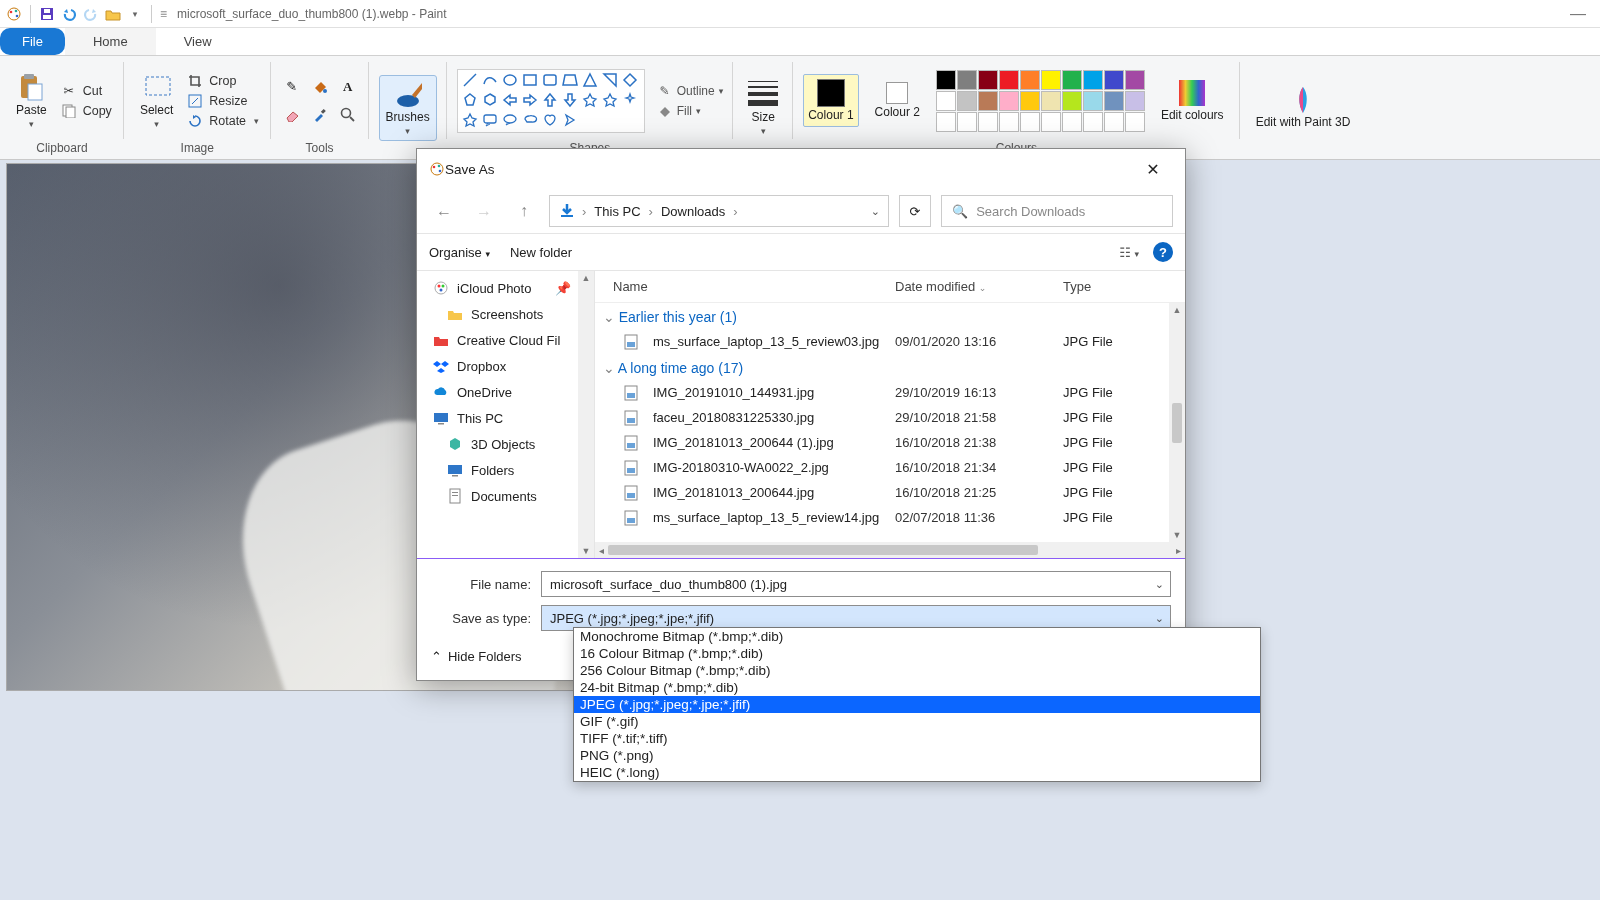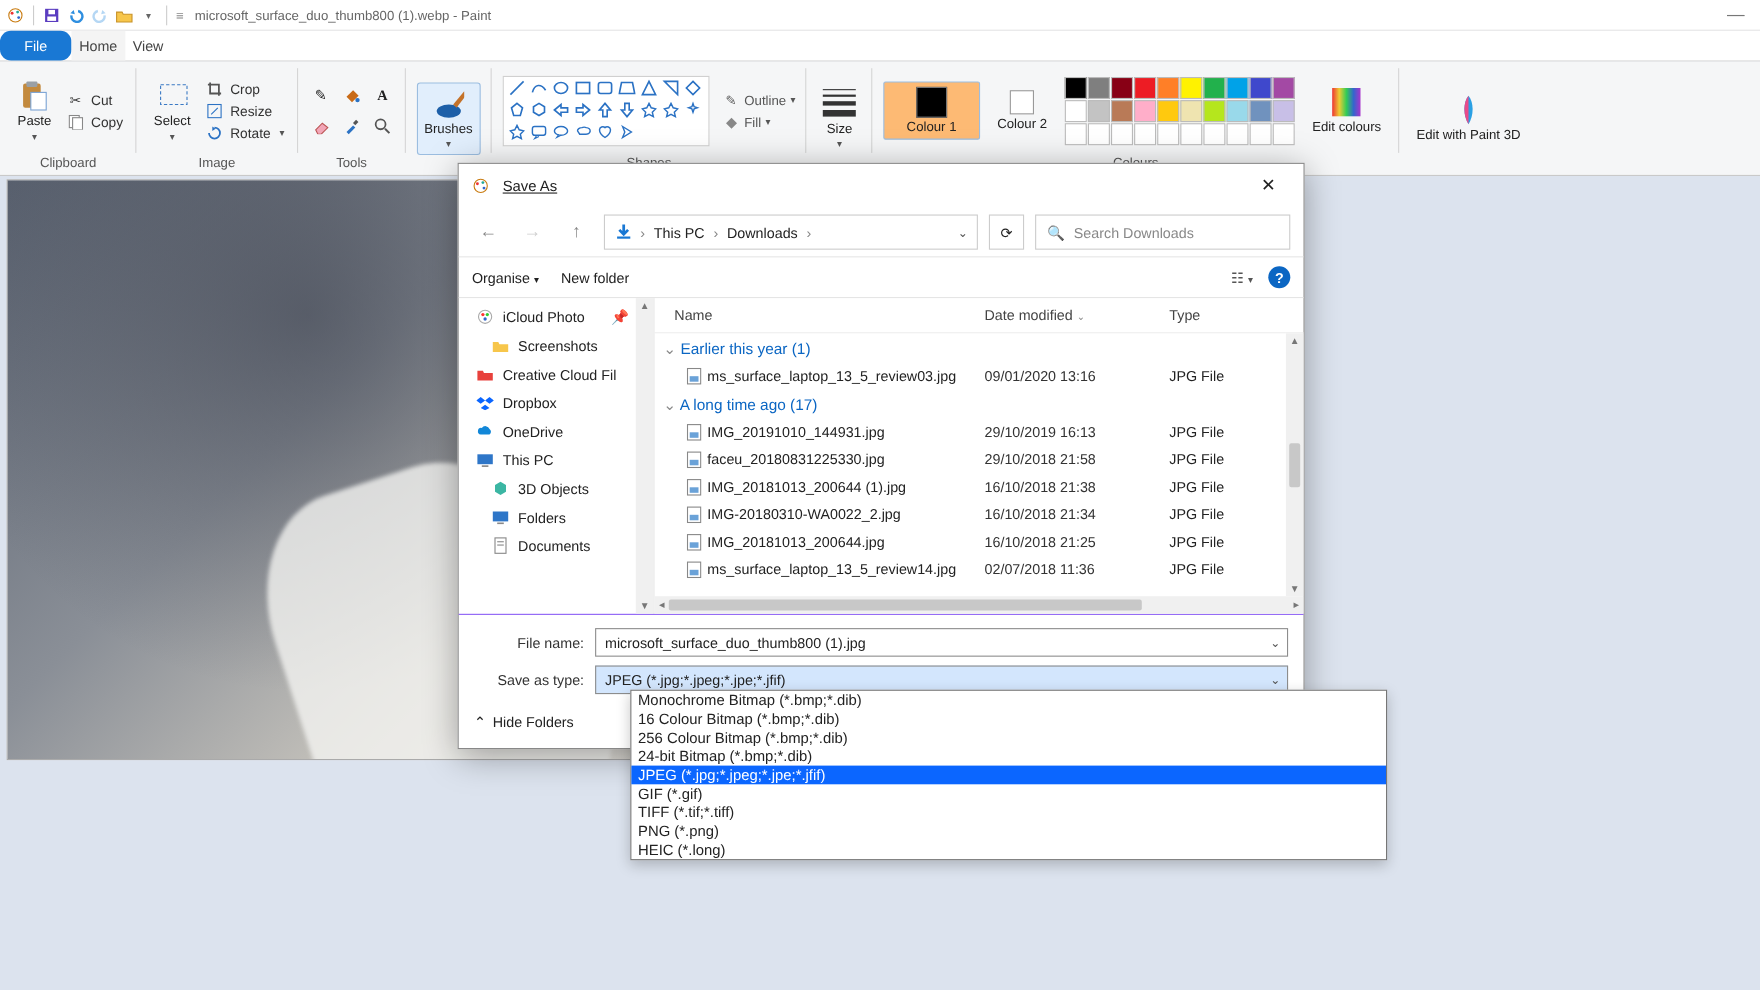--- a/index.html
+++ b/index.html
@@ -9,21 +9,21 @@
   .titlebar { height: 28px; display:flex; align-items:center; gap:6px; background:#fff; padding:0 6px; border-bottom:1px solid #e0e0e0;}
   .titlebar .qat { display:flex; align-items:center; gap:6px;}
   .qat-icon { width:16px; height:16px; display:inline-flex; align-items:center; justify-content:center;}
   .sep { width:1px; height:18px; background:#ccc; margin:0 2px;}
   .title-text { color:#666; font-size:12px; margin-left:4px;}
   .title-right { margin-left:auto; color:#777; font-size:16px; padding-right:8px;}
 
   
   .tabs { height:28px; display:flex; align-items:stretch; background:#fff; border-bottom:1px solid #d0d0d0;}
   .tab-file { background:#1978d4; color:#fff; padding:0 22px; display:flex; align-items:center; font-size:13px;border-radius:10px;}
-  .tab { padding:0 7px; display:flex; align-items:center; font-size:13px; color:#444; cursor:pointer;}
+  .tab { padding:0 28px; display:flex; align-items:center; font-size:13px; color:#444; cursor:pointer;}
   .tab.active { background:#f4f4f4; }
 
   
   .ribbon { height:104px; background:#f5f6f7; display:flex; border-bottom:1px solid #c9c9c9; }
   .group { display:flex; flex-direction:column; justify-content:space-between; padding:4px 10px 2px; position:relative;}
   .group::after { content:""; position:absolute; right:0; top:6px; bottom:20px; width:1px; background:#d5d5d5;}
   .group:last-child::after{display:none;}
   .group-label { text-align:center; font-size:12px; color:#555; padding-bottom:2px;}
   .group-body { flex:1; display:flex; align-items:center; gap:6px;}
   .bigbtn { display:flex; flex-direction:column; align-items:center; justify-content:center; gap:2px; padding:4px 6px; font-size:12px; border-radius:2px; cursor:pointer;}
@@ -70,21 +70,21 @@
   .cols{display:flex;height:32px;align-items:center;border-bottom:1px solid #eee;font-size:13px;color:#444;}
   .col-name{flex:0 0 300px;padding-left:18px;}
   .col-date{flex:0 0 168px;}
   .col-type{flex:1;}
   .list-scroll{width:16px;background:#f0f0f0;display:flex;flex-direction:column;align-items:center;justify-content:space-between;color:#777;font-size:9px;padding:2px 0;}
   .listbody{flex:1;display:flex;}
   .listcontent{flex:1;overflow:hidden;}
   .grp-h{color:#0b66c3;font-size:14px;padding:6px 0 4px 8px;cursor:pointer;}
   .grp-h::before{content:"⌄ ";color:#888;}
   .row{display:flex;align-items:center;font-size:13px;height:25px;}
-  .row .nm{flex:0 0 300px;padding-left:28px;display:flex;align-items:center;gap:4px;}
+  .row .nm{flex:0 0 300px;padding-left:28px;display:flex;align-items:center;gap:14px;}
   .row .dt{flex:0 0 168px;color:#333;}
   .row .tp{flex:1;}
   .hscroll{height:16px;background:#f0f0f0;display:flex;align-items:center;justify-content:space-between;padding:0 4px;color:#777;font-size:10px;}
   .hscroll .thumb{ height:10px; flex:0 0 430px; background:#c8c8c8; border-radius:2px; margin:0 4px;}
 
   .fields { padding:12px 14px 0; }
   .fld { display:flex; align-items:center; gap:10px; margin-bottom:8px;}
   .fld label{ width:100px; text-align:right; font-size:13px; color:#333;}
   .fld .input{ flex:1; height:26px; border:1px solid #8d8d8d; display:flex; align-items:center; padding:0 8px; font-size:13px; position:relative;}
   .dropdown-sel{ background:#d3e6fd; border:1px solid #7aa9df;}
@@ -387,21 +387,21 @@
         </span>
         <span>Size</span>
         <span style="font-size:9px;color:#555;">▾</span>
       </div>
     </div>
     <div class="group-label"></div>
   </div>
 
   <div class="group">
     <div class="group-body" style="gap:10px;">
-      <div class="bigbtn" style="border:1px solid #9bbde0;background:#fdba74;padding:4px 20px;align-items:center;">
+      <div class="bigbtn" style="border:1px solid #9bbde0;background:#fef9c3;padding:4px 4px;align-items:center;">
         <div style="width:28px;height:28px;background:#000;border:1px solid #777;"></div>
         <span style="text-align:center;line-height:1.1;">Colour 1</span>
       </div>
       <div class="bigbtn">
         <div style="width:22px;height:22px;background:#fff;border:1px solid #999;"></div>
         <span style="text-align:center;line-height:1.1;">Colour 2</span>
       </div>
       <div id="swatches" style="display:flex;flex-direction:column;gap:1px;">
           <div class="swatch-row">
             <div class="swatch" style="background: rgb(0, 0, 0);"></div>
@@ -487,21 +487,21 @@
 <div class="dialog">
   <div class="dtitle">
     <span class="ico">
         <svg width="16" height="16">
           <circle cx="8" cy="8" r="6" fill="#fff" stroke="#c97b10"></circle>
           <circle cx="5" cy="6" r="1.3" fill="#e33"></circle>
           <circle cx="10" cy="5" r="1.3" fill="#2a9"></circle>
           <circle cx="11" cy="10" r="1.3" fill="#36c"></circle>
         </svg>
       </span>
-    <span style="margin-left:12px;text-decoration:underline;">Save As</span>
+    <span style="margin-left:0;">Save As</span>
     <span class="close">✕</span>
   </div>
 
   <div class="navrow">
     <div class="navbtn">←</div>
     <div class="navbtn" style="opacity:.4;">→</div>
     <div class="navbtn">↑</div>
     <div class="breadcrumb">
       <span class="ico">
           <svg width="18" height="18">

